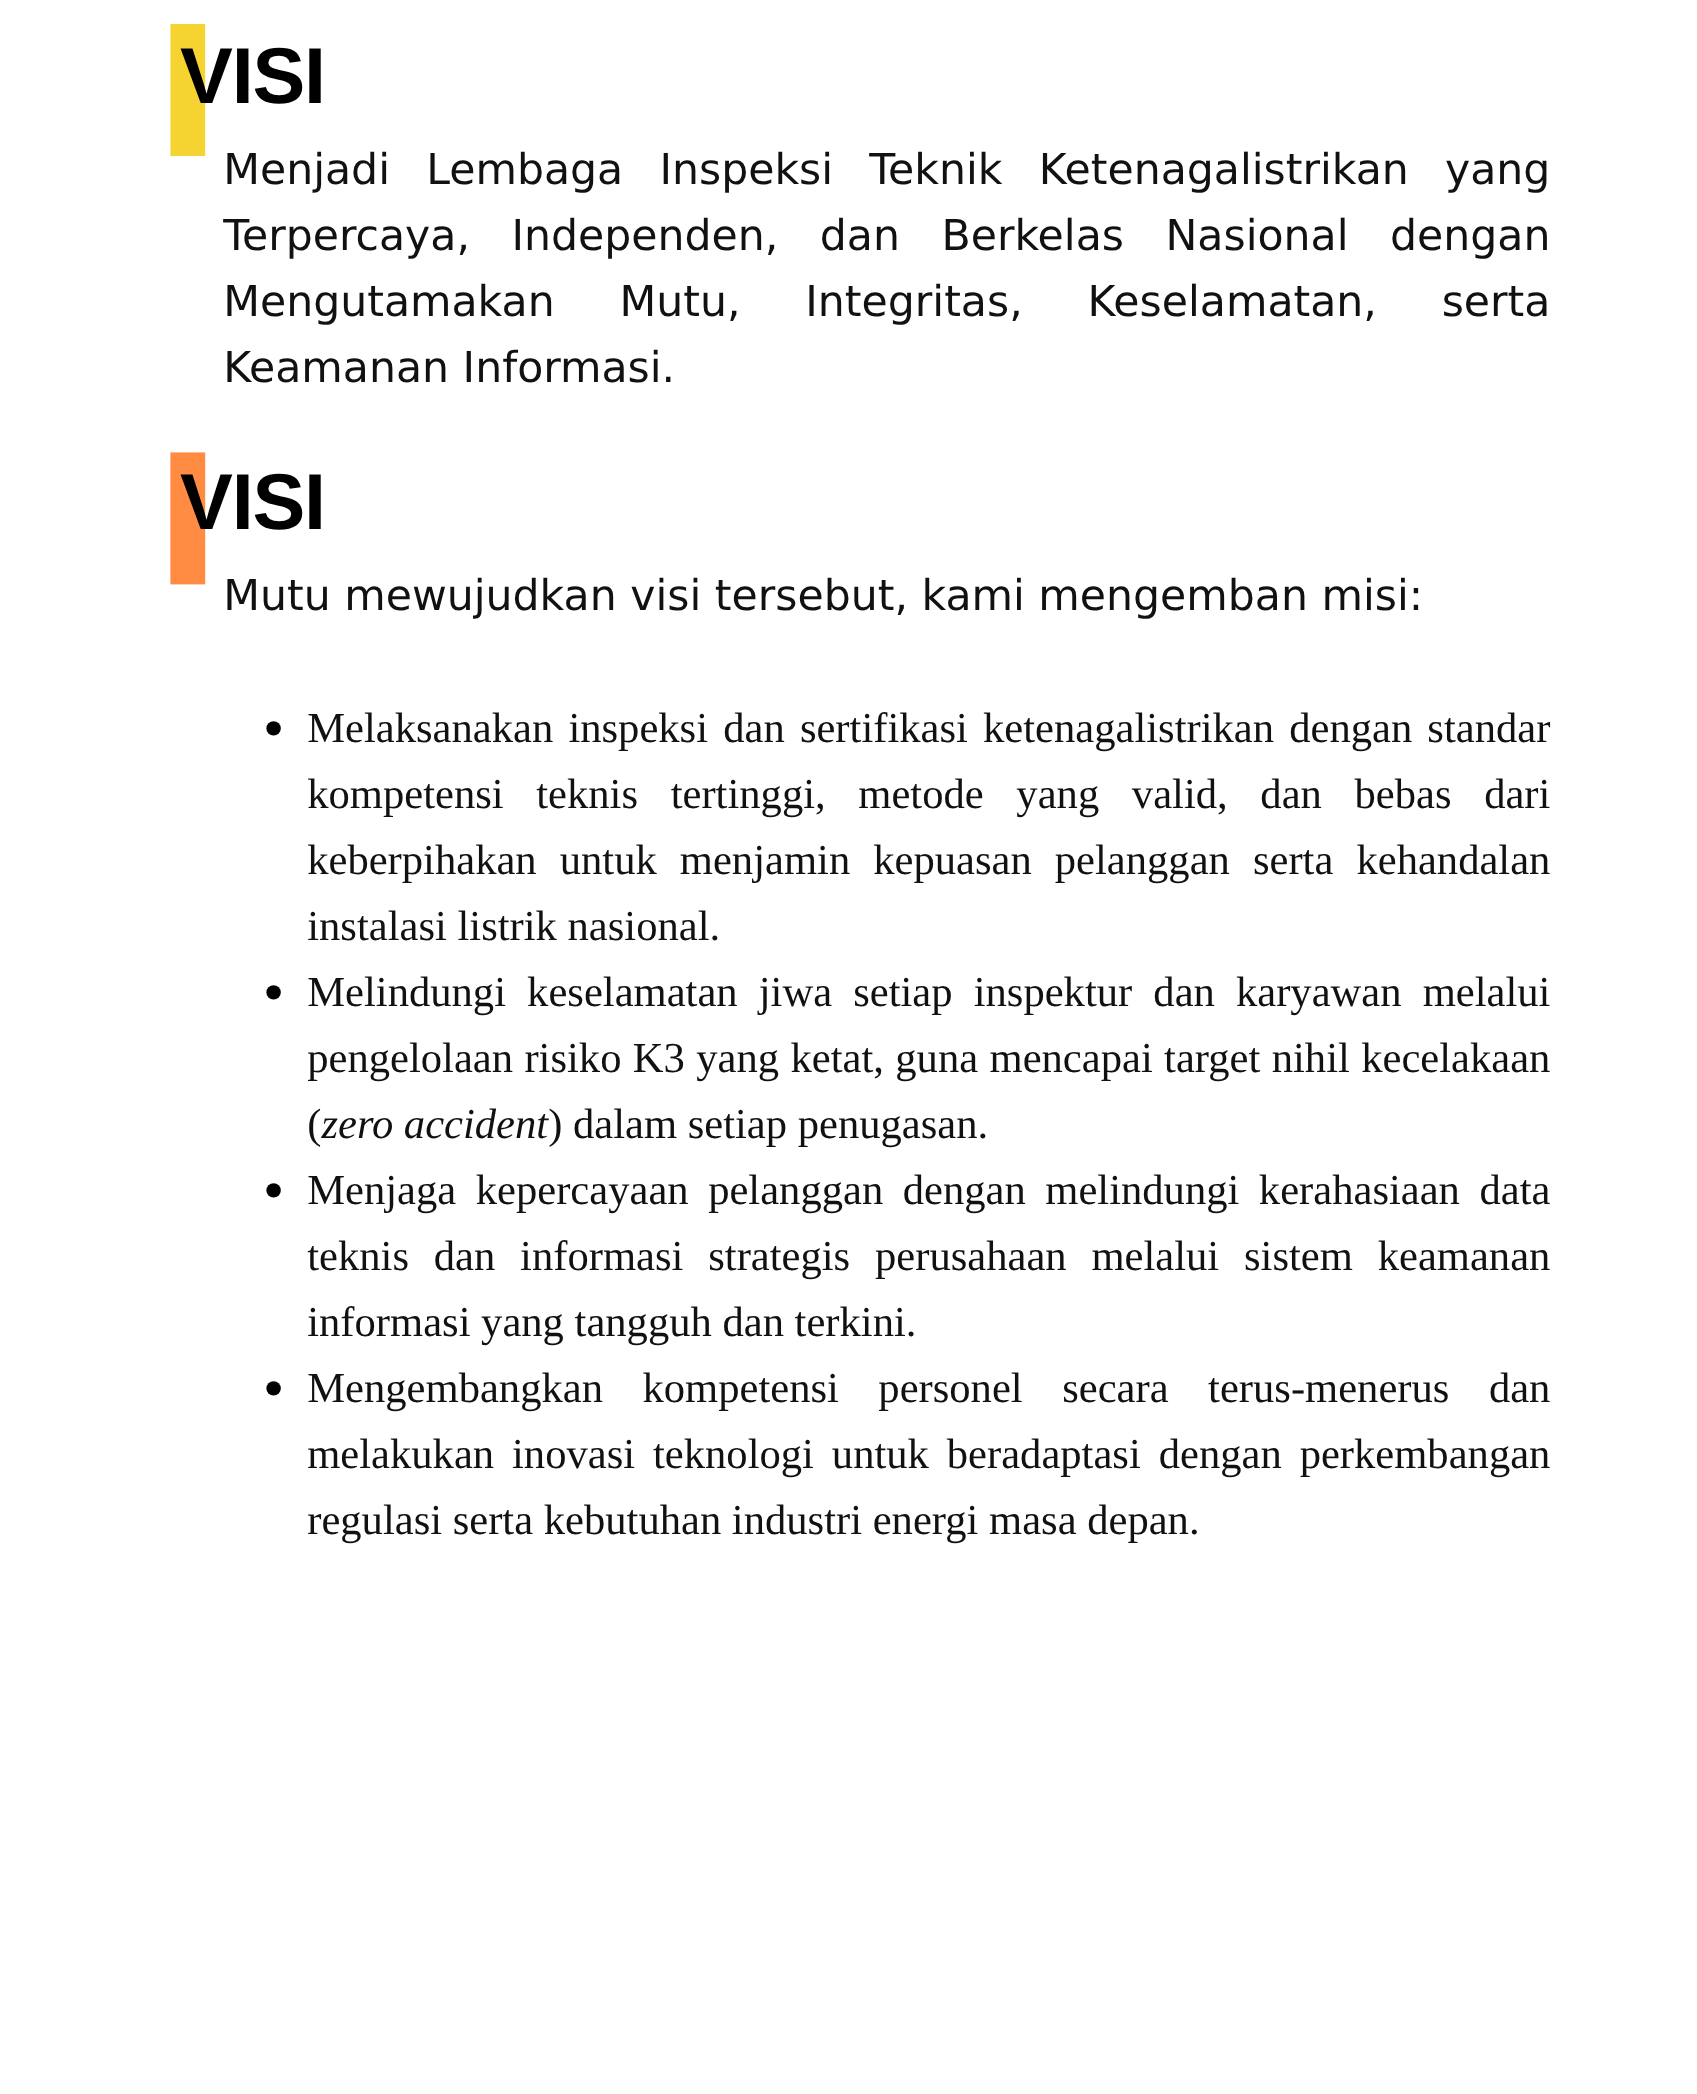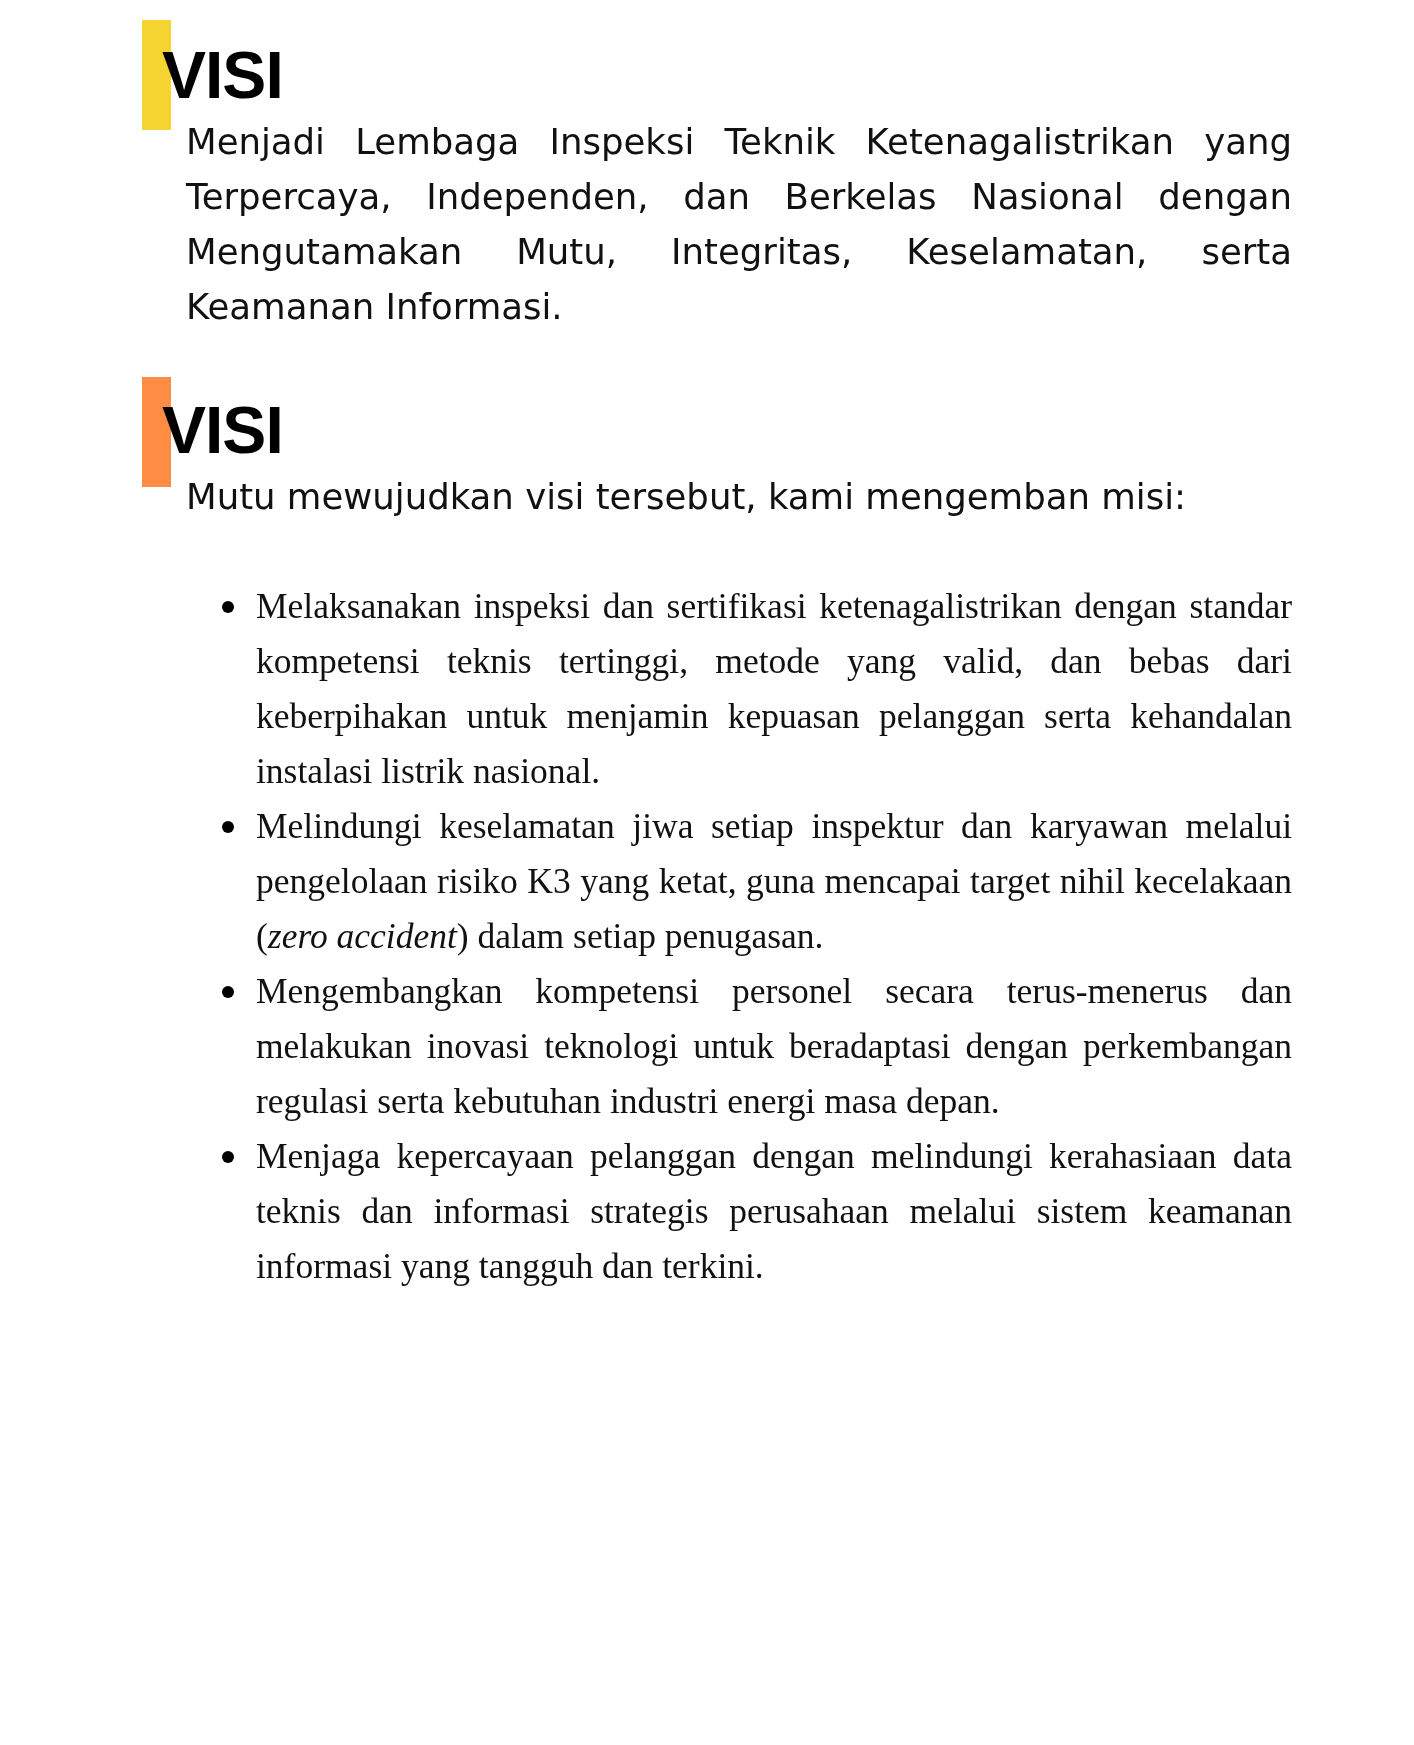--- a/index.html
+++ b/index.html
@@ -22,21 +22,21 @@
   }
   .accent-bar {
     position: absolute;
     left: 142px;
     width: 29px;
     height: 110px;
   }
   .heading {
     position: absolute;
     left: 150px;
-    margin: 12px;
+    margin: 0;
     font-family: "Liberation Sans", sans-serif;
     font-weight: 900;
     font-size: 66px;
     line-height: 1;
     letter-spacing: -1px;
     color: #000000;
   }
   .body-text {
     position: absolute;
     left: 186px;
@@ -95,20 +95,20 @@
     <li class="mission-item">
       <span class="bullet"></span>
       <span>Melaksanakan inspeksi dan sertifikasi ketenagalistrikan dengan standar kompetensi teknis tertinggi, metode yang valid, dan bebas dari keberpihakan untuk menjamin kepuasan pelanggan serta kehandalan instalasi listrik nasional.</span>
     </li>
     <li class="mission-item">
       <span class="bullet"></span>
       <span>Melindungi keselamatan jiwa setiap inspektur dan karyawan melalui pengelolaan risiko K3 yang ketat, guna mencapai target nihil kecelakaan (</span><span class="italic">zero accident</span><span>) dalam setiap penugasan.</span>
     </li>
     <li class="mission-item">
       <span class="bullet"></span>
-      <span>Mengembangkan kompetensi personel secara terus-menerus dan melakukan inovasi teknologi untuk beradaptasi dengan perkembangan regulasi serta kebutuhan industri energi masa depan.</span>
+      <span>Menjaga kepercayaan pelanggan dengan melindungi kerahasiaan data teknis dan informasi strategis perusahaan melalui sistem keamanan informasi yang tangguh dan terkini.</span>
     </li>
     <li class="mission-item">
       <span class="bullet"></span>
-      <span>Menjaga kepercayaan pelanggan dengan melindungi kerahasiaan data teknis dan informasi strategis perusahaan melalui sistem keamanan informasi yang tangguh dan terkini.</span>
+      <span>Mengembangkan kompetensi personel secara terus-menerus dan melakukan inovasi teknologi untuk beradaptasi dengan perkembangan regulasi serta kebutuhan industri energi masa depan.</span>
     </li>
   </ul>
 </section>
 
 </body></html>

